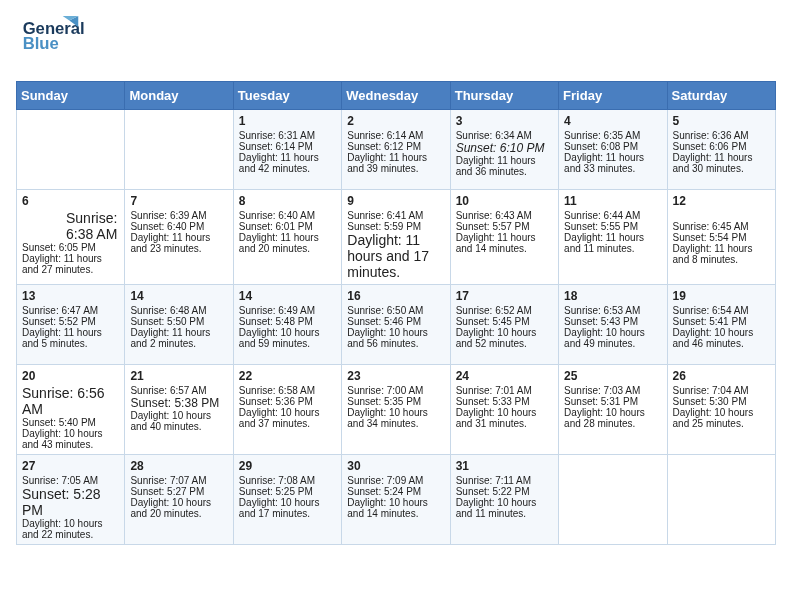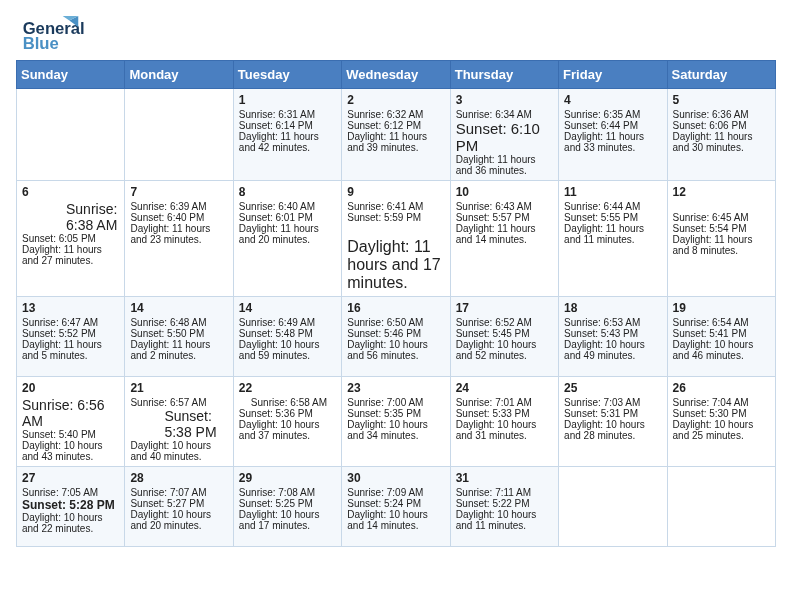--- a/index.html
+++ b/index.html
@@ -7,21 +7,21 @@
       font-family: Arial, sans-serif;
       background: #fff;
       width: 792px;
       min-height: 612px;
       padding: 16px;
     }
     .header {
       display: flex;
       justify-content: space-between;
       align-items: flex-start;
-      margin-bottom: 4px;
+      margin-bottom: 25px;
     }
     .logo {
       display: flex;
       flex-direction: column;
       align-items: flex-start;
     }
     .title-block {
       text-align: right;
     }
     .month-title {
@@ -111,34 +111,34 @@
         <td class="empty-cell"></td>
         <td class="empty-cell"></td>
         <td>
           <span class="day-num">1</span>
           <span style="display: block; font-size: 10px;">Sunrise: 6:31 AM</span>
           <span style="display: block; font-size: 10px;">Sunset: 6:14 PM</span>
           <span style="display: block; font-size: 10px;">Daylight: 11 hours and 42 minutes.</span>
         </td>
         <td>
           <span class="day-num">2</span>
-          <span style="display: block; font-size: 10px;">Sunrise: 6:32 AM</span>
+          <span style="display: block; font-size: 10px;">Sunrise: 6:14 AM</span>
           <span style="display: block; font-size: 10px;">Sunset: 6:12 PM</span>
           <span style="display: block; font-size: 10px;">Daylight: 11 hours and 39 minutes.</span>
         </td>
         <td>
           <span class="day-num">3</span>
           <span style="display: block; font-size: 10px;">Sunrise: 6:34 AM</span>
-          <span style="display: block; font-size: 15px;">Sunset: 6:10 PM</span>
+          <span style="display: block; font-size: 12px; font-style: italic;">Sunset: 6:10 PM</span>
           <span style="display: block; font-size: 10px;">Daylight: 11 hours and 36 minutes.</span>
         </td>
         <td>
           <span class="day-num">4</span>
           <span style="display: block; font-size: 10px;">Sunrise: 6:35 AM</span>
-          <span style="display: block; font-size: 10px;">Sunset: 6:44 PM</span>
+          <span style="display: block; font-size: 10px;">Sunset: 6:08 PM</span>
           <span style="display: block; font-size: 10px;">Daylight: 11 hours and 33 minutes.</span>
         </td>
         <td>
           <span class="day-num">5</span>
           <span style="display: block; font-size: 10px;">Sunrise: 6:36 AM</span>
           <span style="display: block; font-size: 10px;">Sunset: 6:06 PM</span>
           <span style="display: block; font-size: 10px;">Daylight: 11 hours and 30 minutes.</span>
         </td>
       </tr>
       <tr>
@@ -157,21 +157,21 @@
         <td>
           <span class="day-num">8</span>
           <span style="display: block; font-size: 10px;">Sunrise: 6:40 AM</span>
           <span style="display: block; font-size: 10px;">Sunset: 6:01 PM</span>
           <span style="display: block; font-size: 10px;">Daylight: 11 hours and 20 minutes.</span>
         </td>
         <td>
           <span class="day-num">9</span>
           <span style="display: block; font-size: 10px;">Sunrise: 6:41 AM</span>
           <span style="display: block; font-size: 10px;">Sunset: 5:59 PM</span>
-          <span style="display: block; font-size: 16px; margin-top: 15px;">Daylight: 11 hours and 17 minutes.</span>
+          <span style="display: block; font-size: 14px;">Daylight: 11 hours and 17 minutes.</span>
         </td>
         <td>
           <span class="day-num">10</span>
           <span style="display: block; font-size: 10px;">Sunrise: 6:43 AM</span>
           <span style="display: block; font-size: 10px;">Sunset: 5:57 PM</span>
           <span style="display: block; font-size: 10px;">Daylight: 11 hours and 14 minutes.</span>
         </td>
         <td>
           <span class="day-num">11</span>
           <span style="display: block; font-size: 10px;">Sunrise: 6:44 AM</span>
@@ -232,26 +232,26 @@
       <tr>
         <td>
           <span class="day-num">20</span>
           <span style="display: block; font-size: 14px;">Sunrise: 6:56 AM</span>
           <span style="display: block; font-size: 10px;">Sunset: 5:40 PM</span>
           <span style="display: block; font-size: 10px;">Daylight: 10 hours and 43 minutes.</span>
         </td>
         <td>
           <span class="day-num">21</span>
           <span style="display: block; font-size: 10px;">Sunrise: 6:57 AM</span>
-          <span style="display: block; font-size: 14px; margin-left: 34px;">Sunset: 5:38 PM</span>
+          <span style="display: block; font-size: 12px;">Sunset: 5:38 PM</span>
           <span style="display: block; font-size: 10px;">Daylight: 10 hours and 40 minutes.</span>
         </td>
         <td>
           <span class="day-num">22</span>
-          <span style="display: block; font-size: 10px; margin-left: 12px;">Sunrise: 6:58 AM</span>
+          <span style="display: block; font-size: 10px;">Sunrise: 6:58 AM</span>
           <span style="display: block; font-size: 10px;">Sunset: 5:36 PM</span>
           <span style="display: block; font-size: 10px;">Daylight: 10 hours and 37 minutes.</span>
         </td>
         <td>
           <span class="day-num">23</span>
           <span style="display: block; font-size: 10px;">Sunrise: 7:00 AM</span>
           <span style="display: block; font-size: 10px;">Sunset: 5:35 PM</span>
           <span style="display: block; font-size: 10px;">Daylight: 10 hours and 34 minutes.</span>
         </td>
         <td>
@@ -270,21 +270,21 @@
           <span class="day-num">26</span>
           <span style="display: block; font-size: 10px;">Sunrise: 7:04 AM</span>
           <span style="display: block; font-size: 10px;">Sunset: 5:30 PM</span>
           <span style="display: block; font-size: 10px;">Daylight: 10 hours and 25 minutes.</span>
         </td>
       </tr>
       <tr>
         <td>
           <span class="day-num">27</span>
           <span style="display: block; font-size: 10px;">Sunrise: 7:05 AM</span>
-          <span style="display: block; font-size: 12px; font-weight: bold;">Sunset: 5:28 PM</span>
+          <span style="display: block; font-size: 14px;">Sunset: 5:28 PM</span>
           <span style="display: block; font-size: 10px;">Daylight: 10 hours and 22 minutes.</span>
         </td>
         <td>
           <span class="day-num">28</span>
           <span style="display: block; font-size: 10px;">Sunrise: 7:07 AM</span>
           <span style="display: block; font-size: 10px;">Sunset: 5:27 PM</span>
           <span style="display: block; font-size: 10px;">Daylight: 10 hours and 20 minutes.</span>
         </td>
         <td>
           <span class="day-num">29</span>

